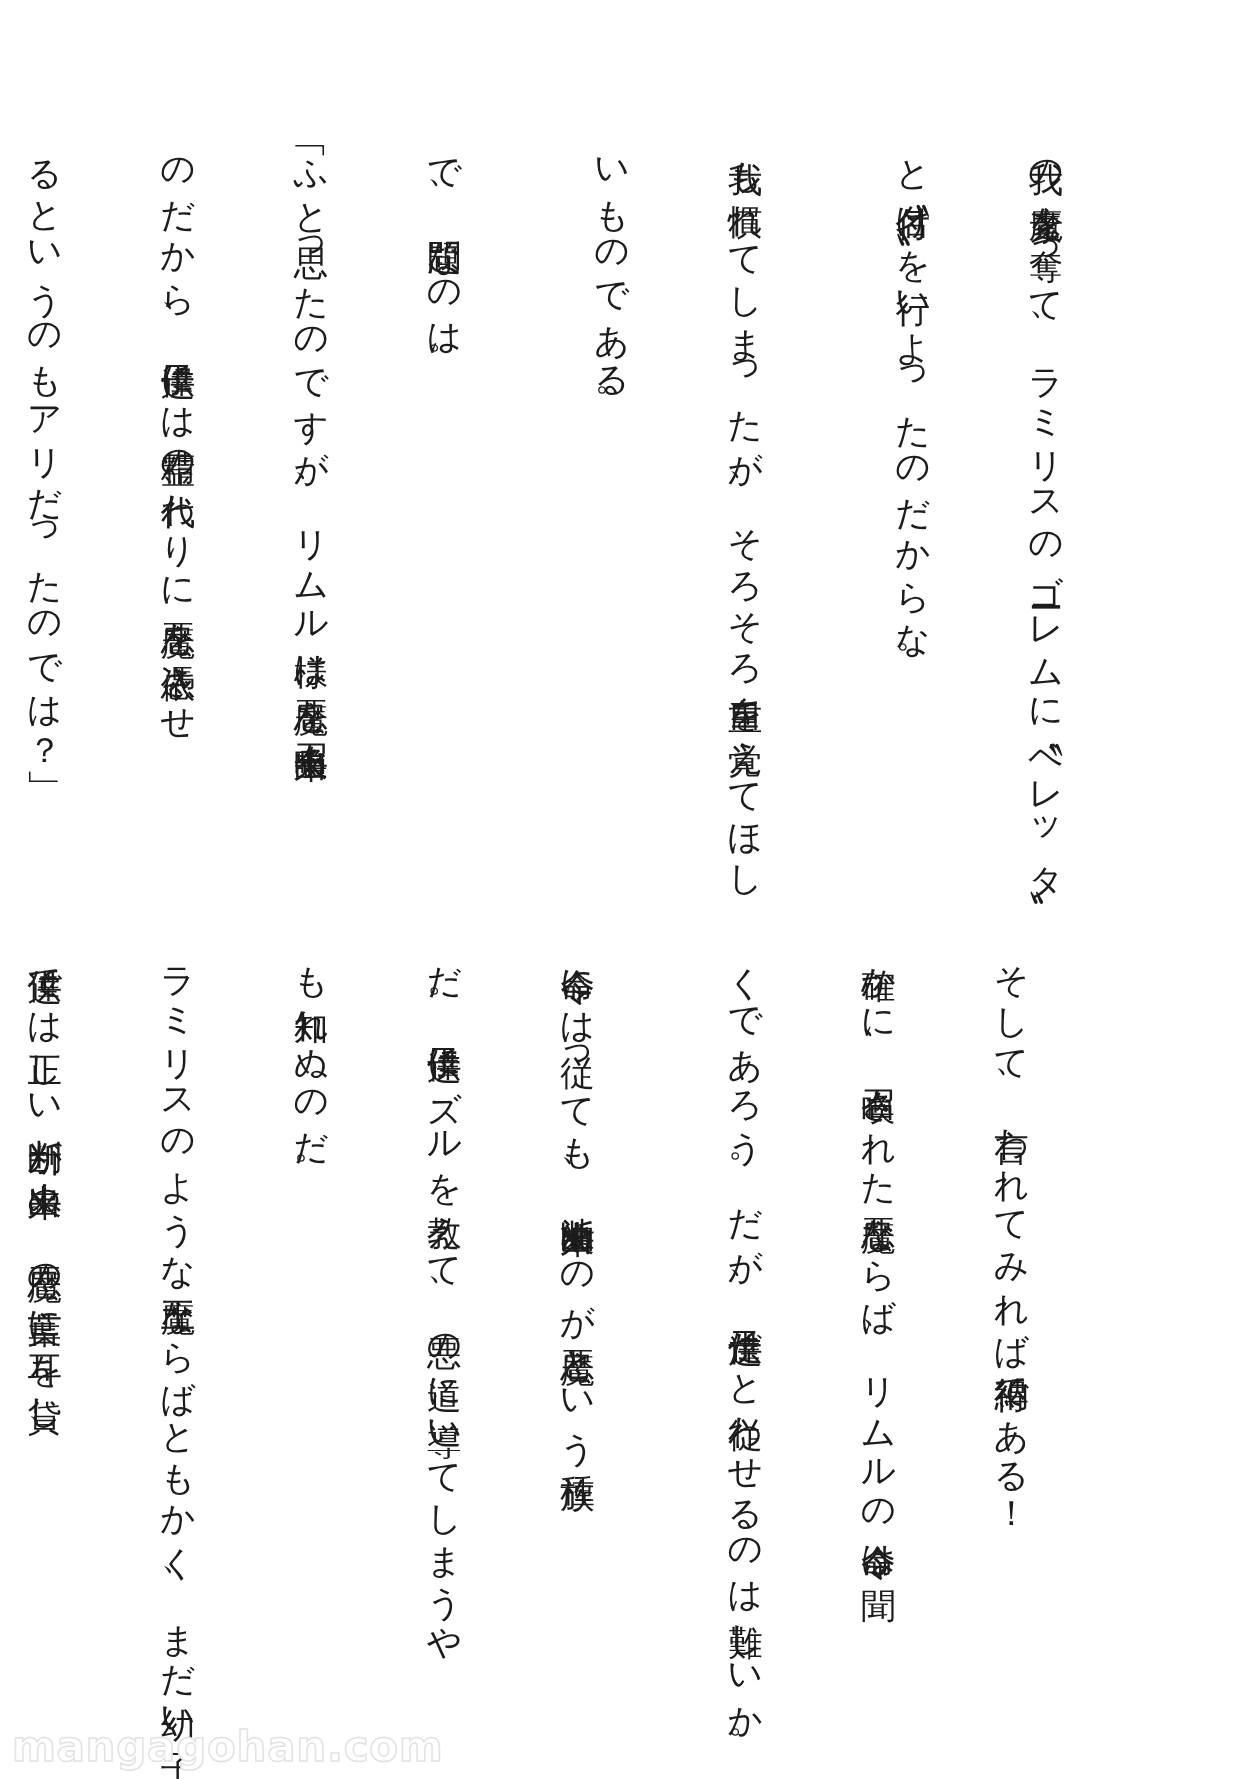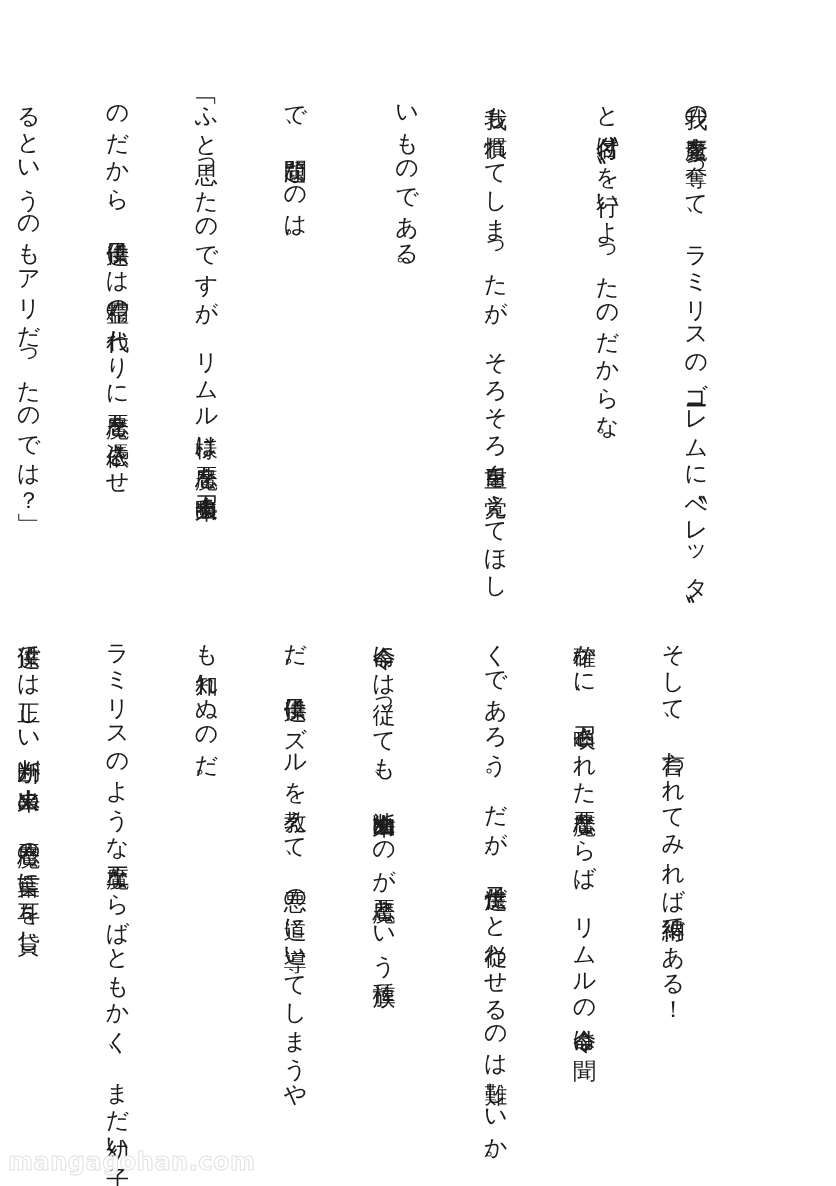--- a/index.html
+++ b/index.html
@@ -16,21 +16,21 @@
     letter-spacing: 1.2px;
     white-space: pre;
   }
   .block.top { right: 66px; top: 90px; height: 500px; width: 700px; }
   .block.bottom { right: 66px; top: 628px; height: 500px; width: 700px; }
   .line { display: block; }
   .line.indent { padding-block-start: 23px; }
   .watermark {
     position: absolute; left: 8px; top: 1148px;
     font-family: "DejaVu Sans", sans-serif; font-weight: bold;
-    font-size: 24px; color: #ffffff;
+    font-size: 28px; color: #ffffff;
     -webkit-text-stroke: 1px #e2e2e2;
     text-shadow: 0 0 1px #e8e8e8;
     letter-spacing: 0.5px;
   }
 </style>
 </head>
 <body>
 
 <div class="page">
   <div class="block top">

